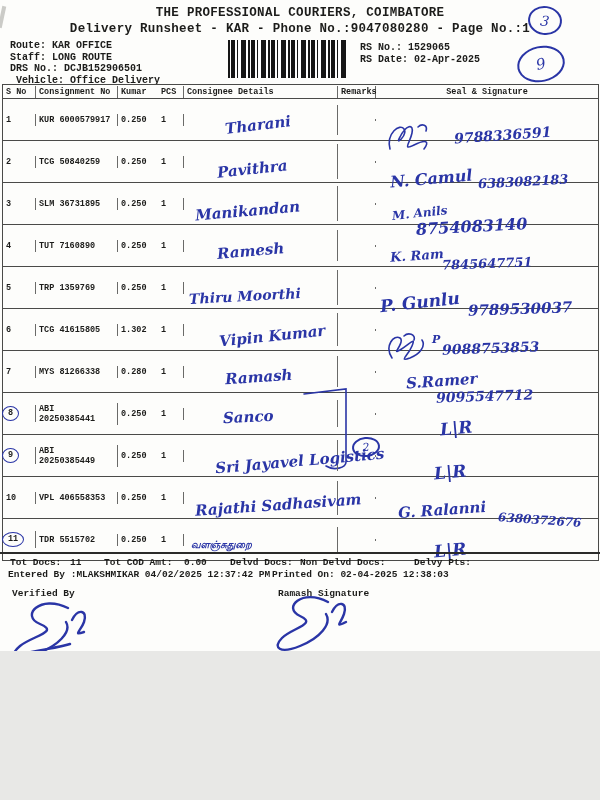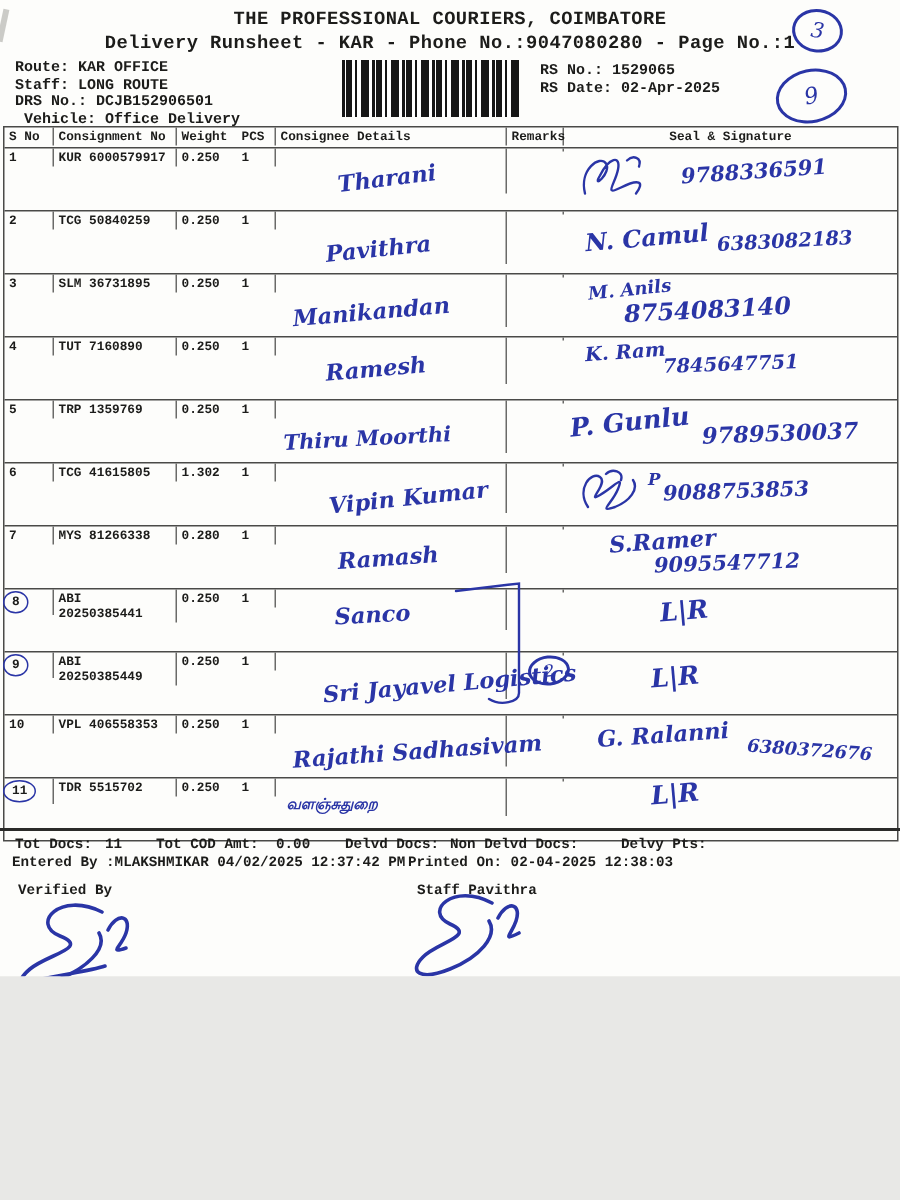--- a/index.html
+++ b/index.html
@@ -7,21 +7,21 @@
          font-family:"Liberation Mono","DejaVu Sans Mono",monospace;color:#1c1c1a;overflow:hidden;}
   .abs{position:absolute;}
   .title{left:0;width:100%;text-align:center;font-size:12.5px;letter-spacing:.3px;font-weight:700;}
   .info-line{font-size:10px;line-height:11.5px;font-weight:700;white-space:pre;}
   .barcode{left:228px;top:40px;width:118px;height:38px;
     background:repeating-linear-gradient(90deg,#161616 0 2px,#fff 2px 3px,#161616 3px 7px,#fff 7px 9px,#161616 9px 10px,#fff 10px 13px,#161616 13px 18px,#fff 18px 20px);}
   .hand{font-family:"DejaVu Serif",serif;font-style:italic;color:#2a35a6;white-space:nowrap;}
   .circle{border:2px solid #2a35a6;border-radius:50%;color:#2a35a6;
           font-family:"DejaVu Serif",serif;font-style:italic;display:flex;align-items:center;justify-content:center;}
   .tbl{left:2px;top:84px;width:595px;border:1px solid #4a4a48;}
-  .hrow,.drow{display:flex;align-items:flex-start;}
+  .hrow,.drow{display:flex;align-items:center;}
   .hrow{height:13px;border-bottom:1px solid #4a4a48;}
   .drow{height:41px;border-bottom:1px solid #4a4a48;}
   .drow:last-child{border-bottom:none;}
   .c{border-right:1px solid #6a6a68;box-sizing:border-box;padding:1px 3px;font-size:8.5px;font-weight:700;
      position:relative;overflow:visible;}
   .c:last-child{border-right:none;}
   .c-sno{width:33px;}
   .c-con{width:82px;}
   .c-wp{width:66px;display:flex;}
   .c-wp .w{width:40px;display:inline-block;}
@@ -62,21 +62,21 @@
   </div>
 
   <div class="abs circle" style="left:528px;top:6px;width:30px;height:25px;font-size:14px;transform:rotate(8deg);">3</div>
   <div class="abs circle" style="left:517px;top:46px;width:44px;height:32px;font-size:15px;transform:rotate(-12deg);">9</div>
 
   <div class="abs tbl">
     <div class="hrow">
       <div class="c c-sno hc">S No</div>
       <div class="c c-con hc">Consignment No</div>
       <div class="c c-wp hc">
-        <span class="w">Weight</span>
+        <span class="w">Kumar</span>
         <span>PCS</span>
       </div>
       <div class="c c-det hc">Consignee Details</div>
       <div class="c c-rem hc">Remarks</div>
       <div class="c c-seal hc" style="text-align:center;">Seal &amp; Signature</div>
     </div>
 
     <div class="drow">
       <div class="c c-sno">1</div>
       <div class="c c-con">KUR 6000579917</div>
@@ -259,21 +259,21 @@
     <span class="abs totline" style="left:230px;">Delvd Docs:</span>
     <span class="abs totline" style="left:300px;">Non Delvd Docs:</span>
     <span class="abs totline" style="left:414px;">Delvy Pts:</span>
   </div>
   <div class="abs" style="top:569px;left:0;width:600px;">
     <span class="abs totline" style="left:8px;">Entered By :MLAKSHMIKAR 04/02/2025 12:37:42 PM</span>
     <span class="abs totline" style="left:272px;">Printed On: 02-04-2025 12:38:03</span>
   </div>
 
   <span class="abs totline" style="left:12px;top:588px;">Verified By</span>
-  <span class="abs totline" style="left:278px;top:588px;">Staff Pavithra</span>
+  <span class="abs totline" style="left:278px;top:588px;">Ramash Signature</span>
 
   <svg class="sig abs" style="left:6px;top:598px;" width="120" height="72" viewBox="0 0 120 72">
     <path d="M62,10 C34,-4 14,18 34,26 C54,34 26,38 14,48 C2,58 8,64 30,56 C52,48 66,34 60,24"></path>
     <path d="M66,22 C72,10 82,12 78,24 C75,33 66,38 78,34"></path>
     <path d="M8,58 C30,52 52,50 64,46"></path>
   </svg>
   <svg class="sig abs" style="left:270px;top:592px;" width="110" height="68" viewBox="0 0 110 68">
     <path d="M58,10 C32,-4 12,16 30,24 C48,32 22,36 12,46 C2,56 10,62 30,54 C50,46 62,32 56,22"></path>
     <path d="M62,20 C68,8 78,10 74,22 C71,31 64,36 76,30"></path>
   </svg>

